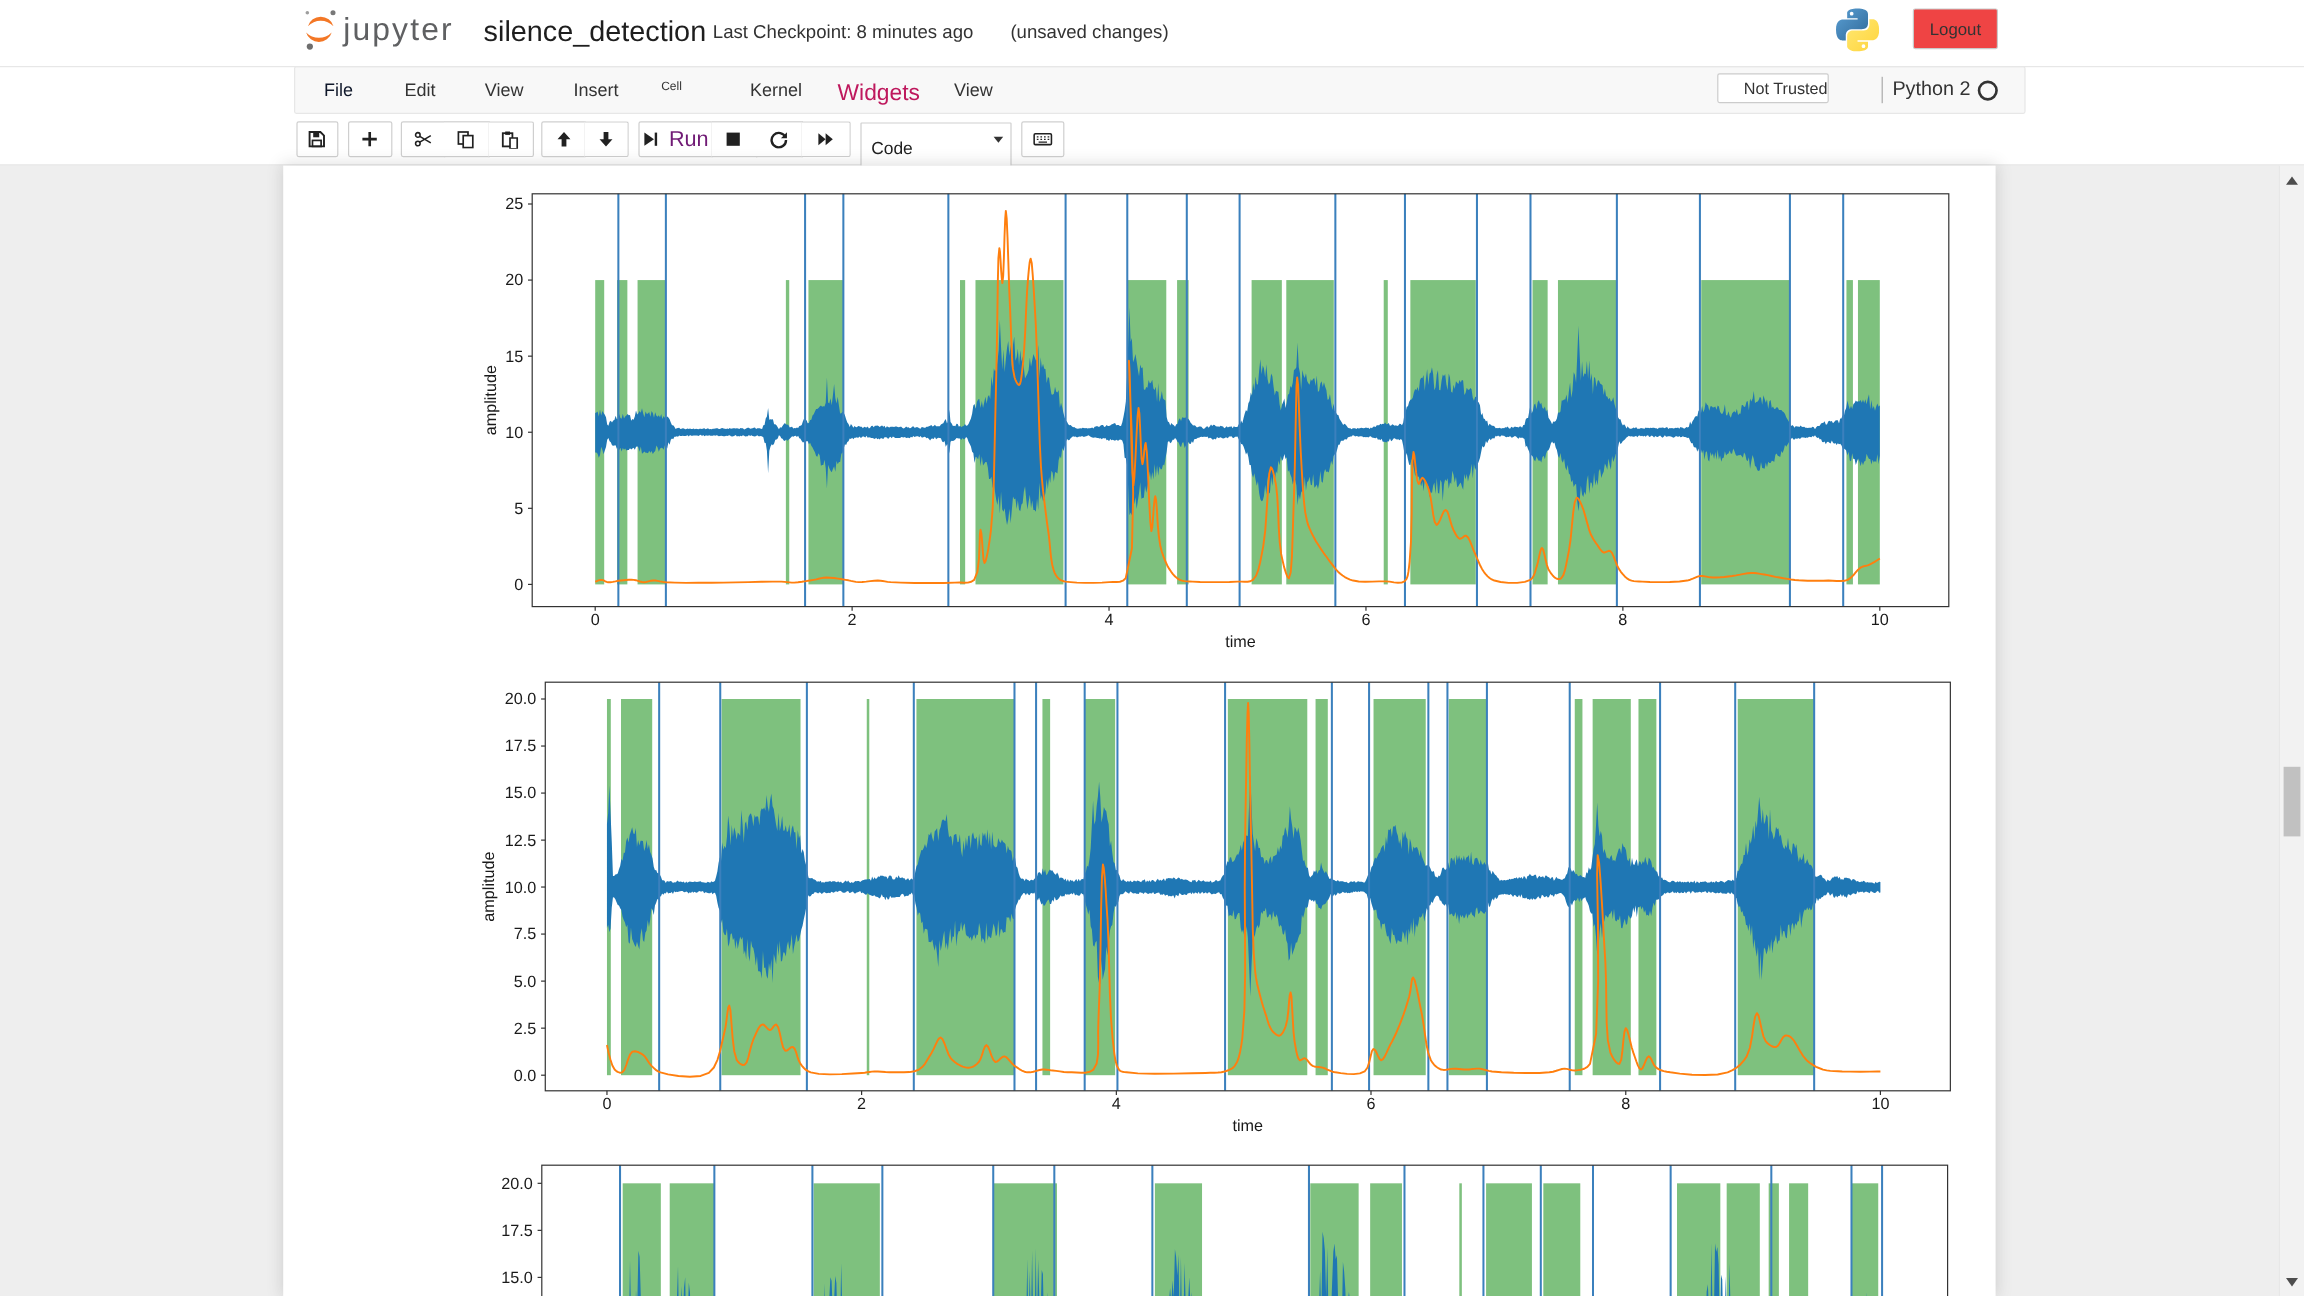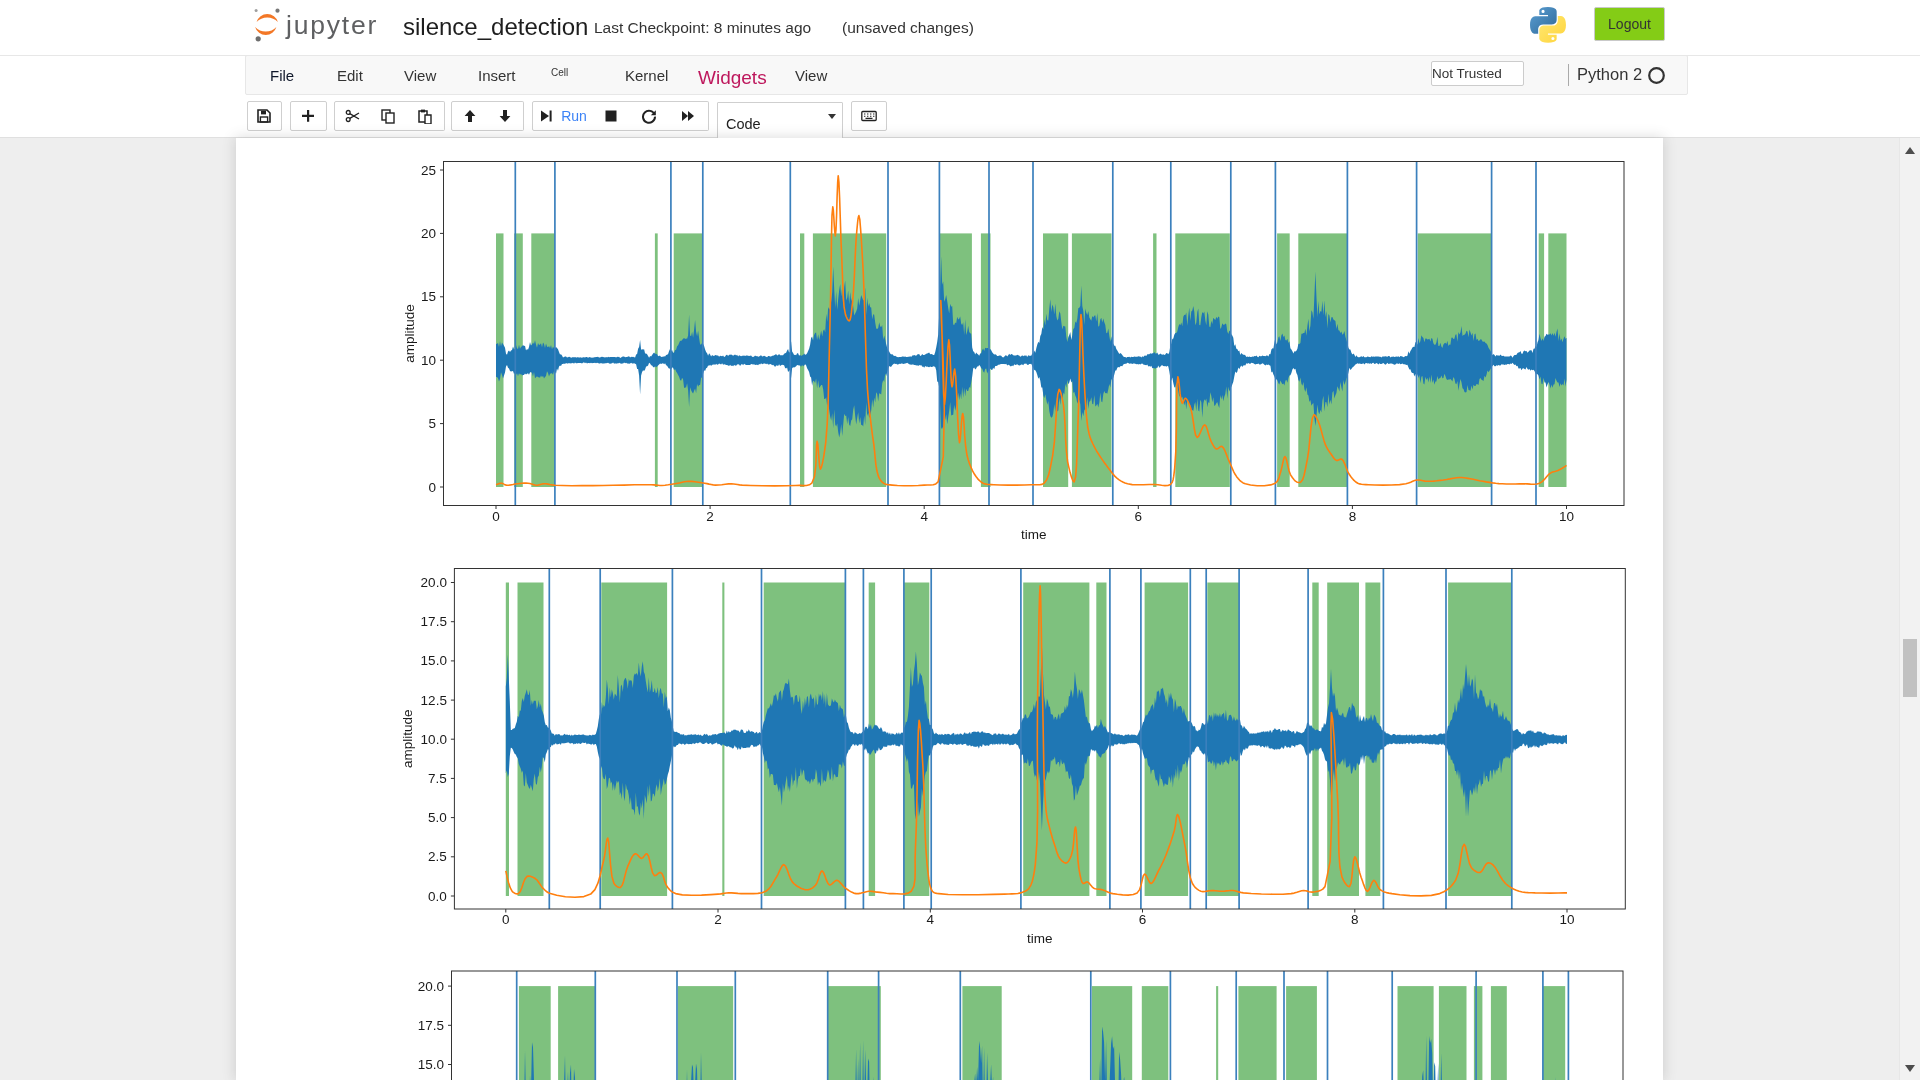--- a/index.html
+++ b/index.html
@@ -27,32 +27,32 @@
         <stop offset="1" stop-color="#306998"></stop>
       </linearGradient>
 <linearGradient id="py" x1="1" y1="1" x2="0" y2="0">
         <stop offset="0" stop-color="#FFD43B"></stop>
         <stop offset="1" stop-color="#FFE873"></stop>
       </linearGradient>
     </defs>
 <path fill-rule="evenodd" fill="url(#pb)" d="M126.9 0C62.1 0 66.1 28.1 66.1 28.1l.1 29.1h61.9v8.7H41.6S0 61.2 0 126.7c0 65.4 36.3 63.1 36.3 63.1h21.7v-30.4s-1.2-36.3 35.7-36.3h61.4s34.6.6 34.6-33.4V33.7S195 0 126.9 0zM92.8 19.6a11.1 11.1 0 1 1 0 22.3 11.1 11.1 0 0 1 0-22.3z"></path>
 <path fill-rule="evenodd" fill="url(#py)" d="M128.8 254.1c64.8 0 60.8-28.1 60.8-28.1l-.1-29.1h-61.9v-8.7h86.5s41.6 4.7 41.6-60.8c0-65.4-36.3-63.1-36.3-63.1h-21.7v30.4s1.2 36.3-35.7 36.3h-61.4s-34.6-.6-34.6 33.4v56.2s-5.3 33.5 62.8 33.5zm34.1-19.6a11.1 11.1 0 1 1 0-22.3 11.1 11.1 0 0 1 0 22.3z"></path>
 </svg>
-<div class="abs" style="left:1594px;top:7px;width:71px;height:34px;border:1px solid #c9c9c9;border-radius:2px;background:#84cc16;box-sizing:border-box;text-align:center;line-height:32px;font-size:14px;color:#333">Logout</div>
+<div class="abs" style="left:1594px;top:7px;width:71px;height:34px;border:1px solid #c9c9c9;border-radius:2px;background:#ef4444;box-sizing:border-box;text-align:center;line-height:32px;font-size:14px;color:#333">Logout</div>
 
 <div class="abs" style="left:245px;top:55px;width:1443px;height:40px;background:#f8f8f8;border:1px solid #e7e7e7;border-radius:2px;box-sizing:border-box"></div>
 <span class="abs" style="left:270px;top:67px;font-size:15px;color:#0f172a">File</span>
 <span class="abs" style="left:337px;top:67px;font-size:15px;color:#333">Edit</span>
 <span class="abs" style="left:404px;top:67px;font-size:15px;color:#333">View</span>
 <span class="abs" style="left:478px;top:67px;font-size:15px;color:#333">Insert</span>
 <span class="abs" style="left:551px;top:67px;font-size:10px;color:#333">Cell</span>
 <span class="abs" style="left:625px;top:67px;font-size:15px;color:#333">Kernel</span>
 <span class="abs" style="left:698px;top:67px;font-size:19px;color:#be185d">Widgets</span>
 <span class="abs" style="left:795px;top:67px;font-size:15px;color:#333">View</span>
-<div class="abs" style="left:1431px;top:61px;width:93px;height:25px;border:1px solid #ccc;border-radius:2px;background:#fff;box-sizing:border-box;text-align:left;line-height:23px;font-size:13.5px;color:#333">Not Trusted</div>
+<div class="abs" style="left:1431px;top:61px;width:93px;height:25px;border:1px solid #ccc;border-radius:2px;background:#fff;box-sizing:border-box;text-align:right;line-height:23px;font-size:13.5px;color:#333">Not Trusted</div>
 <div class="abs" style="left:1568px;top:64px;width:1px;height:22px;background:#aaa"></div>
 <span class="abs" style="left:1577px;top:65px;font-size:16.5px;color:#333">Python 2</span>
 <svg class="abs" style="left:1647px;top:66px" width="19" height="19" viewBox="0 0 19 19">
     <circle cx="9.5" cy="9.5" r="7.3" fill="none" stroke="#333" stroke-width="2.2"></circle>
   </svg>
 
 <div style="position:absolute;left:246.5px;top:101px;width:35.0px;height:30px;background:#fff;border:1px solid #cfcfcf;border-top-left-radius:2px;border-bottom-left-radius:2px;border-top-right-radius:2px;border-bottom-right-radius:2px;box-sizing:border-box;display:flex;align-items:center;justify-content:center">
     <svg width="16" height="16" viewBox="0 0 16 16">
       <path d="M2 2h9l3 3v9H2z" fill="none" stroke="#212121" stroke-width="1.6"></path>
       <rect x="5" y="2.8" width="5" height="3.6" fill="#212121"></rect>
@@ -94,21 +94,21 @@
 <div style="position:absolute;left:487.0px;top:101px;width:37.0px;height:30px;background:#fff;border:1px solid #cfcfcf;border-left:none;border-top-right-radius:2px;border-bottom-right-radius:2px;box-sizing:border-box;display:flex;align-items:center;justify-content:center">
     <svg width="16" height="16" viewBox="0 0 16 16">
       <path d="M8 14L2.6 8H6V2h4v6h3.4z" fill="#212121"></path>
     </svg>
   </div>
 <div style="position:absolute;left:531.5px;top:101px;width:62.0px;height:30px;background:#fff;border:1px solid #cfcfcf;border-top-left-radius:2px;border-bottom-left-radius:2px;box-sizing:border-box;display:flex;align-items:center;justify-content:center">
     <svg width="16" height="16" viewBox="0 0 16 16">
       <path d="M3 2.5L11 8L3 13.5z" fill="#212121"></path>
       <rect x="11.6" y="2.5" width="2" height="11" fill="#212121"></rect>
     </svg>
-    <span style="margin-left:7px;font-size:14px;color:#3b82f6">Run</span>
+    <span style="margin-left:7px;font-size:18px;color:#701a75">Run</span>
   </div>
 <div style="position:absolute;left:592.5px;top:101px;width:38.5px;height:30px;background:#fff;border:1px solid #cfcfcf;border-left:none;box-sizing:border-box;display:flex;align-items:center;justify-content:center">
     <svg width="16" height="16" viewBox="0 0 16 16">
       <rect x="2.5" y="2.5" width="11" height="11" fill="#212121"></rect>
     </svg>
   </div>
 <div style="position:absolute;left:630.0px;top:101px;width:39.0px;height:30px;background:#fff;border:1px solid #cfcfcf;border-left:none;box-sizing:border-box;display:flex;align-items:center;justify-content:center">
     <svg width="16" height="16" viewBox="0 0 16 16">
       <path d="M13.6 6.6A6 6 0 1 0 14 8.6" fill="none" stroke="#212121" stroke-width="2"></path>
       <path d="M14.8 2.2v5h-5z" fill="#212121"></path>

